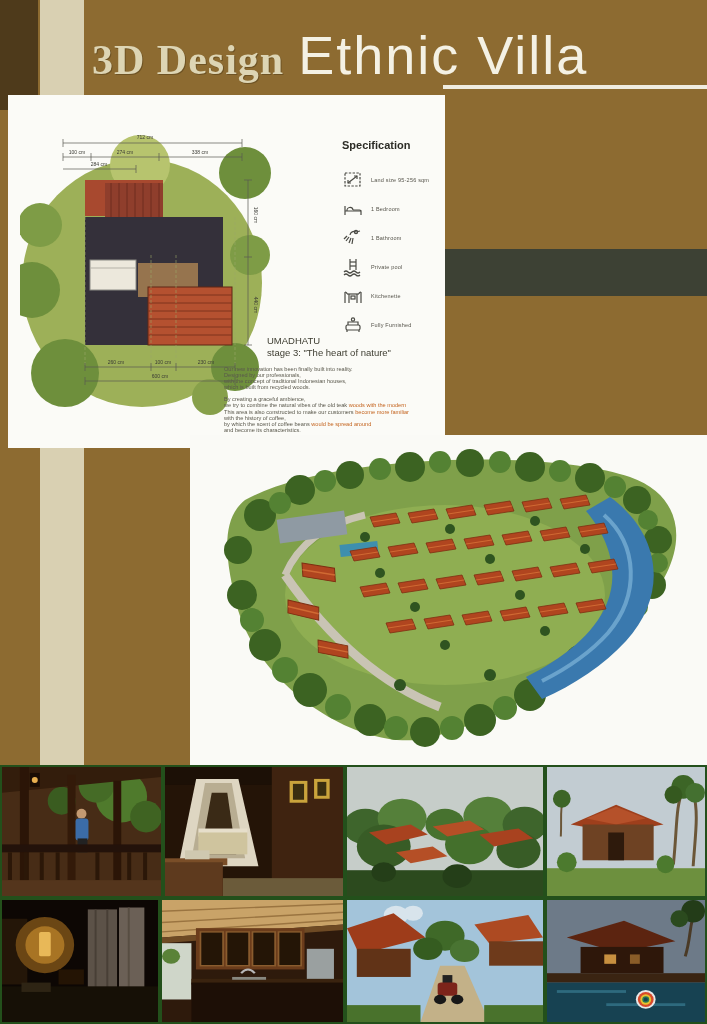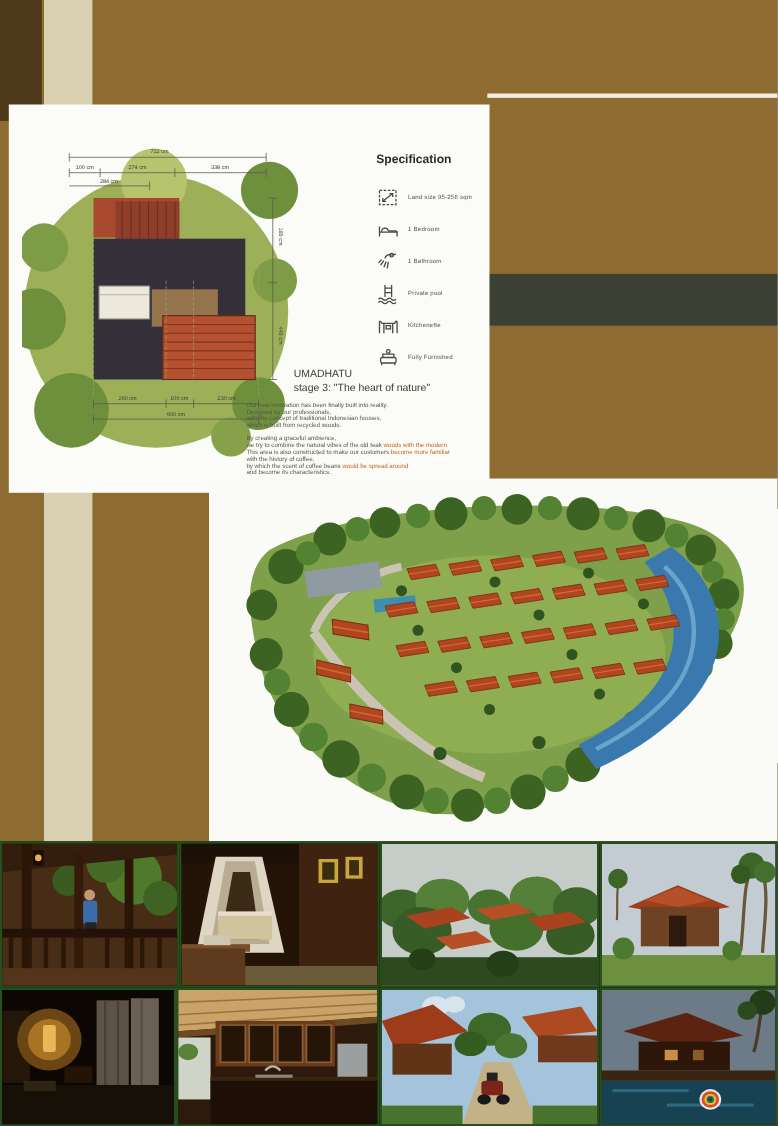--- a/index.html
+++ b/index.html
@@ -47,20 +47,24 @@
 <body>
 
 <div class="page">
 
   <div class="bg-brown"></div>
   <div class="corner-block"></div>
   <div class="cream-stripe"></div>
   <div class="olive-band"></div>
   <div class="paper-seam"></div>
 
+  <div class="title">
+    <span class="t1">3D Design</span>
+    <span class="t2">Ethnic Villa</span>
+  </div>
 
   <div class="panel-a">
 
     <svg class="plan-svg" width="256" height="334" viewBox="0 0 256 334">
 
       <ellipse cx="122" cy="178" rx="120" ry="124" fill="#9db058"></ellipse>
       <circle cx="225" cy="68" r="26" fill="#6e8f3c"></circle>
       <circle cx="12" cy="185" r="28" fill="#6e8f3c"></circle>
       <circle cx="45" cy="268" r="34" fill="#6e8f3c"></circle>
       <circle cx="215" cy="262" r="24" fill="#6e8f3c"></circle>

